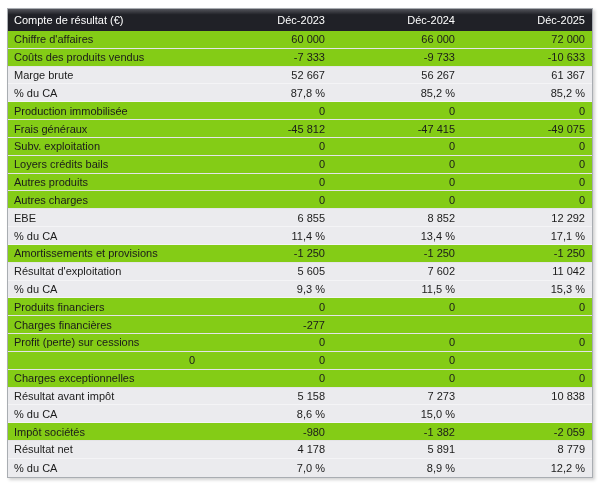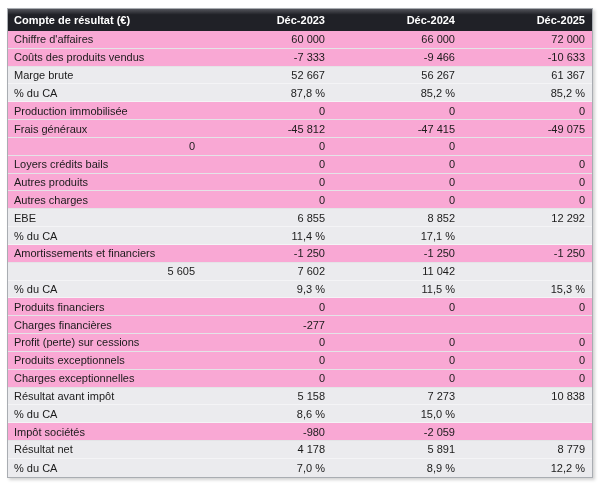--- a/index.html
+++ b/index.html
@@ -25,32 +25,32 @@
     overflow: hidden;
   }
 
   .hrow {
     display: grid;
     grid-template-columns: 194px 130px 130px 130px;
     height: 22px;
     background: linear-gradient(180deg, var(--header-bg-top) 0%, var(--header-bg) 26%, var(--header-bg) 100%);
     color: var(--header-text);
     font-size: 11px;
-    font-weight: 700;
+    font-weight: 400;
   }
 
   .row {
     display: grid;
     grid-template-columns: 194px 130px 130px 130px;
     height: 17.84px;
     box-sizing: border-box;
     border-bottom: 1px solid var(--row-separator);
     font-size: 11px;
     color: var(--body-text);
-    background: #f9a8d4;
+    background: #84cc16;
   }
   .row:last-child { border-bottom: none; }
 
   .row.total {
     background: var(--highlight-row-bg);
     font-weight: 400;
     border-bottom-color: var(--highlight-separator);
   }
 
   .cell {
@@ -75,21 +75,21 @@
   <div id="table-body">
       <div class="row">
         <div class="cell label">Chiffre d'affaires</div>
         <div class="cell value">60 000</div>
         <div class="cell value">66 000</div>
         <div class="cell value">72 000</div>
       </div>
       <div class="row">
         <div class="cell label">Coûts des produits vendus</div>
         <div class="cell value">-7 333</div>
-        <div class="cell value">-9 466</div>
+        <div class="cell value">-9 733</div>
         <div class="cell value">-10 633</div>
       </div>
       <div class="row total">
         <div class="cell label">Marge brute</div>
         <div class="cell value">52 667</div>
         <div class="cell value">56 267</div>
         <div class="cell value">61 367</div>
       </div>
       <div class="row total">
         <div class="cell label">% du CA</div>
@@ -103,20 +103,21 @@
         <div class="cell value">0</div>
         <div class="cell value">0</div>
       </div>
       <div class="row">
         <div class="cell label">Frais généraux</div>
         <div class="cell value">-45 812</div>
         <div class="cell value">-47 415</div>
         <div class="cell value">-49 075</div>
       </div>
       <div class="row">
+        <div class="cell label">Subv. exploitation</div>
         <div class="cell value">0</div>
         <div class="cell value">0</div>
         <div class="cell value">0</div>
       </div>
       <div class="row">
         <div class="cell label">Loyers crédits bails</div>
         <div class="cell value">0</div>
         <div class="cell value">0</div>
         <div class="cell value">0</div>
       </div>
@@ -134,29 +135,31 @@
       </div>
       <div class="row total">
         <div class="cell label">EBE</div>
         <div class="cell value">6 855</div>
         <div class="cell value">8 852</div>
         <div class="cell value">12 292</div>
       </div>
       <div class="row total">
         <div class="cell label">% du CA</div>
         <div class="cell value">11,4 %</div>
+        <div class="cell value">13,4 %</div>
         <div class="cell value">17,1 %</div>
       </div>
       <div class="row">
-        <div class="cell label">Amortissements et financiers</div>
+        <div class="cell label">Amortissements et provisions</div>
         <div class="cell value">-1 250</div>
         <div class="cell value">-1 250</div>
         <div class="cell value">-1 250</div>
       </div>
       <div class="row total">
+        <div class="cell label">Résultat d'exploitation</div>
         <div class="cell value">5 605</div>
         <div class="cell value">7 602</div>
         <div class="cell value">11 042</div>
       </div>
       <div class="row total">
         <div class="cell label">% du CA</div>
         <div class="cell value">9,3 %</div>
         <div class="cell value">11,5 %</div>
         <div class="cell value">15,3 %</div>
       </div>
@@ -170,21 +173,20 @@
         <div class="cell label">Charges financières</div>
         <div class="cell value">-277</div>
       </div>
       <div class="row">
         <div class="cell label">Profit (perte) sur cessions</div>
         <div class="cell value">0</div>
         <div class="cell value">0</div>
         <div class="cell value">0</div>
       </div>
       <div class="row">
-        <div class="cell label">Produits exceptionnels</div>
         <div class="cell value">0</div>
         <div class="cell value">0</div>
         <div class="cell value">0</div>
       </div>
       <div class="row">
         <div class="cell label">Charges exceptionnelles</div>
         <div class="cell value">0</div>
         <div class="cell value">0</div>
         <div class="cell value">0</div>
       </div>
@@ -195,20 +197,21 @@
         <div class="cell value">10 838</div>
       </div>
       <div class="row total">
         <div class="cell label">% du CA</div>
         <div class="cell value">8,6 %</div>
         <div class="cell value">15,0 %</div>
       </div>
       <div class="row">
         <div class="cell label">Impôt sociétés</div>
         <div class="cell value">-980</div>
+        <div class="cell value">-1 382</div>
         <div class="cell value">-2 059</div>
       </div>
       <div class="row total">
         <div class="cell label">Résultat net</div>
         <div class="cell value">4 178</div>
         <div class="cell value">5 891</div>
         <div class="cell value">8 779</div>
       </div>
       <div class="row total">
         <div class="cell label">% du CA</div>

